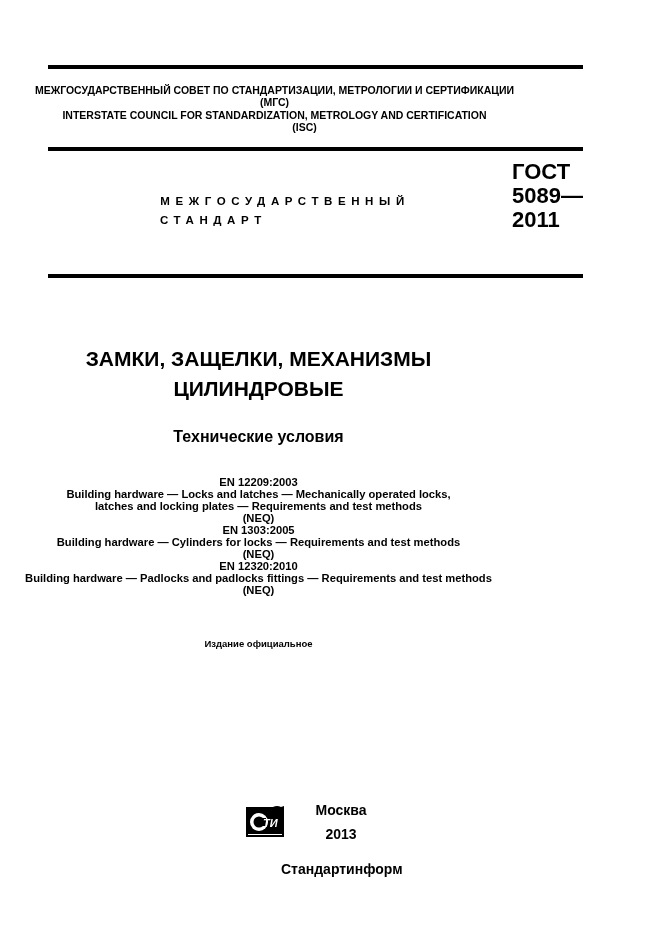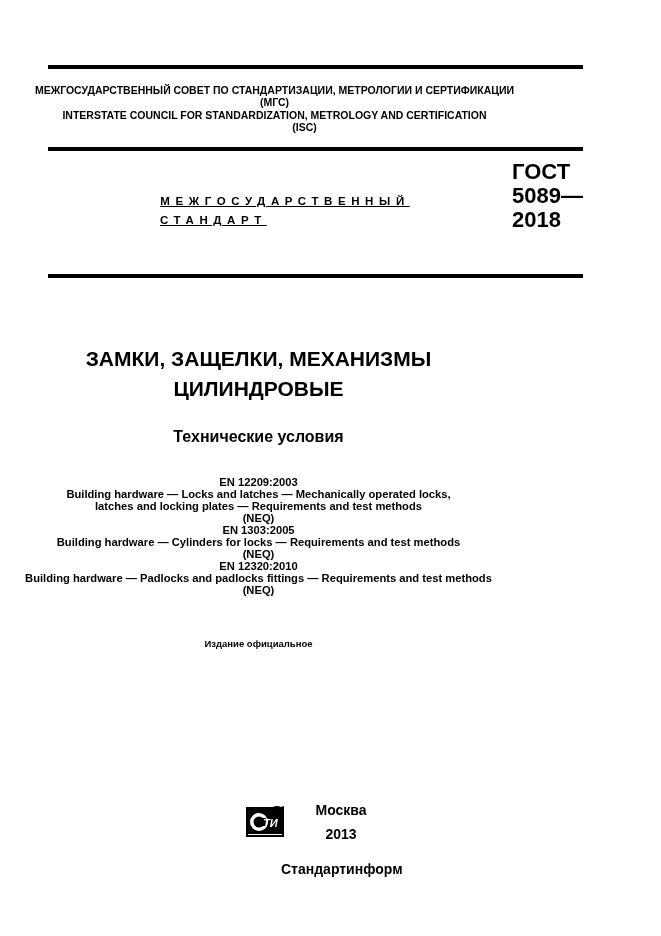--- a/index.html
+++ b/index.html
@@ -1,18 +1,18 @@
 <!DOCTYPE html>
 <html><head>
 <meta charset="utf-8">
 <style>
   html, body { margin: 0; padding: 0; background: #ffffff; }
   body { width: 661px; height: 936px; position: relative; overflow: hidden;
          font-family: "Liberation Sans", sans-serif; color: #000; font-weight: bold; }
-  .abs { position: absolute; text-decoration: underline; }
+  .abs { position: absolute; }
   .rule { position: absolute; left: 48px; width: 535px; height: 4px; background: #000; }
   .center-line { position: absolute; left: 0; width: 549px; text-align: center; white-space: nowrap; }
   .council { font-size: 10.5px; line-height: 12px; }
   .std-type { letter-spacing: 5.6px; font-size: 11.5px; }
   .gost { position: absolute; left: 512px; font-size: 22px; line-height: 23.5px; }
   .title { font-size: 21px; line-height: 30px; }
   .subtitle { font-size: 16px; }
   .en { font-size: 11.2px; line-height: 12px; }
   .edition { font-size: 9.5px; }
   .pub { font-size: 14px; line-height: 12px; text-align: center; width: 120px; position: absolute; left: 281px; }
@@ -33,21 +33,21 @@
 <div class="rule" style="top:147px;"></div>
 
 <div>
   <div class="abs std-type" style="left:160px; top:195px; width:250px; text-align:center;">МЕЖГОСУДАРСТВЕННЫЙ</div>
   <div class="abs std-type" style="left:160px; top:214px; width:250px; ">СТАНДАРТ</div>
 </div>
 
 <div>
   <div class="gost" style="top:160px;">ГОСТ</div>
   <div class="gost" style="top:184px;text-align:center;">5089—</div>
-  <div class="gost" style="top:208px;">2018</div>
+  <div class="gost" style="top:208px;">2011</div>
 </div>
 
 <div class="rule" style="top:274px;"></div>
 
 <div>
   <div class="center-line title" style="top:344px; left:-16px;">ЗАМКИ, ЗАЩЕЛКИ, МЕХАНИЗМЫ</div>
   <div class="center-line title" style="top:374px; left:-16px;">ЦИЛИНДРОВЫЕ</div>
   <div class="center-line subtitle" style="top:428px; left:-16px;">Технические условия</div>
 </div>
 

